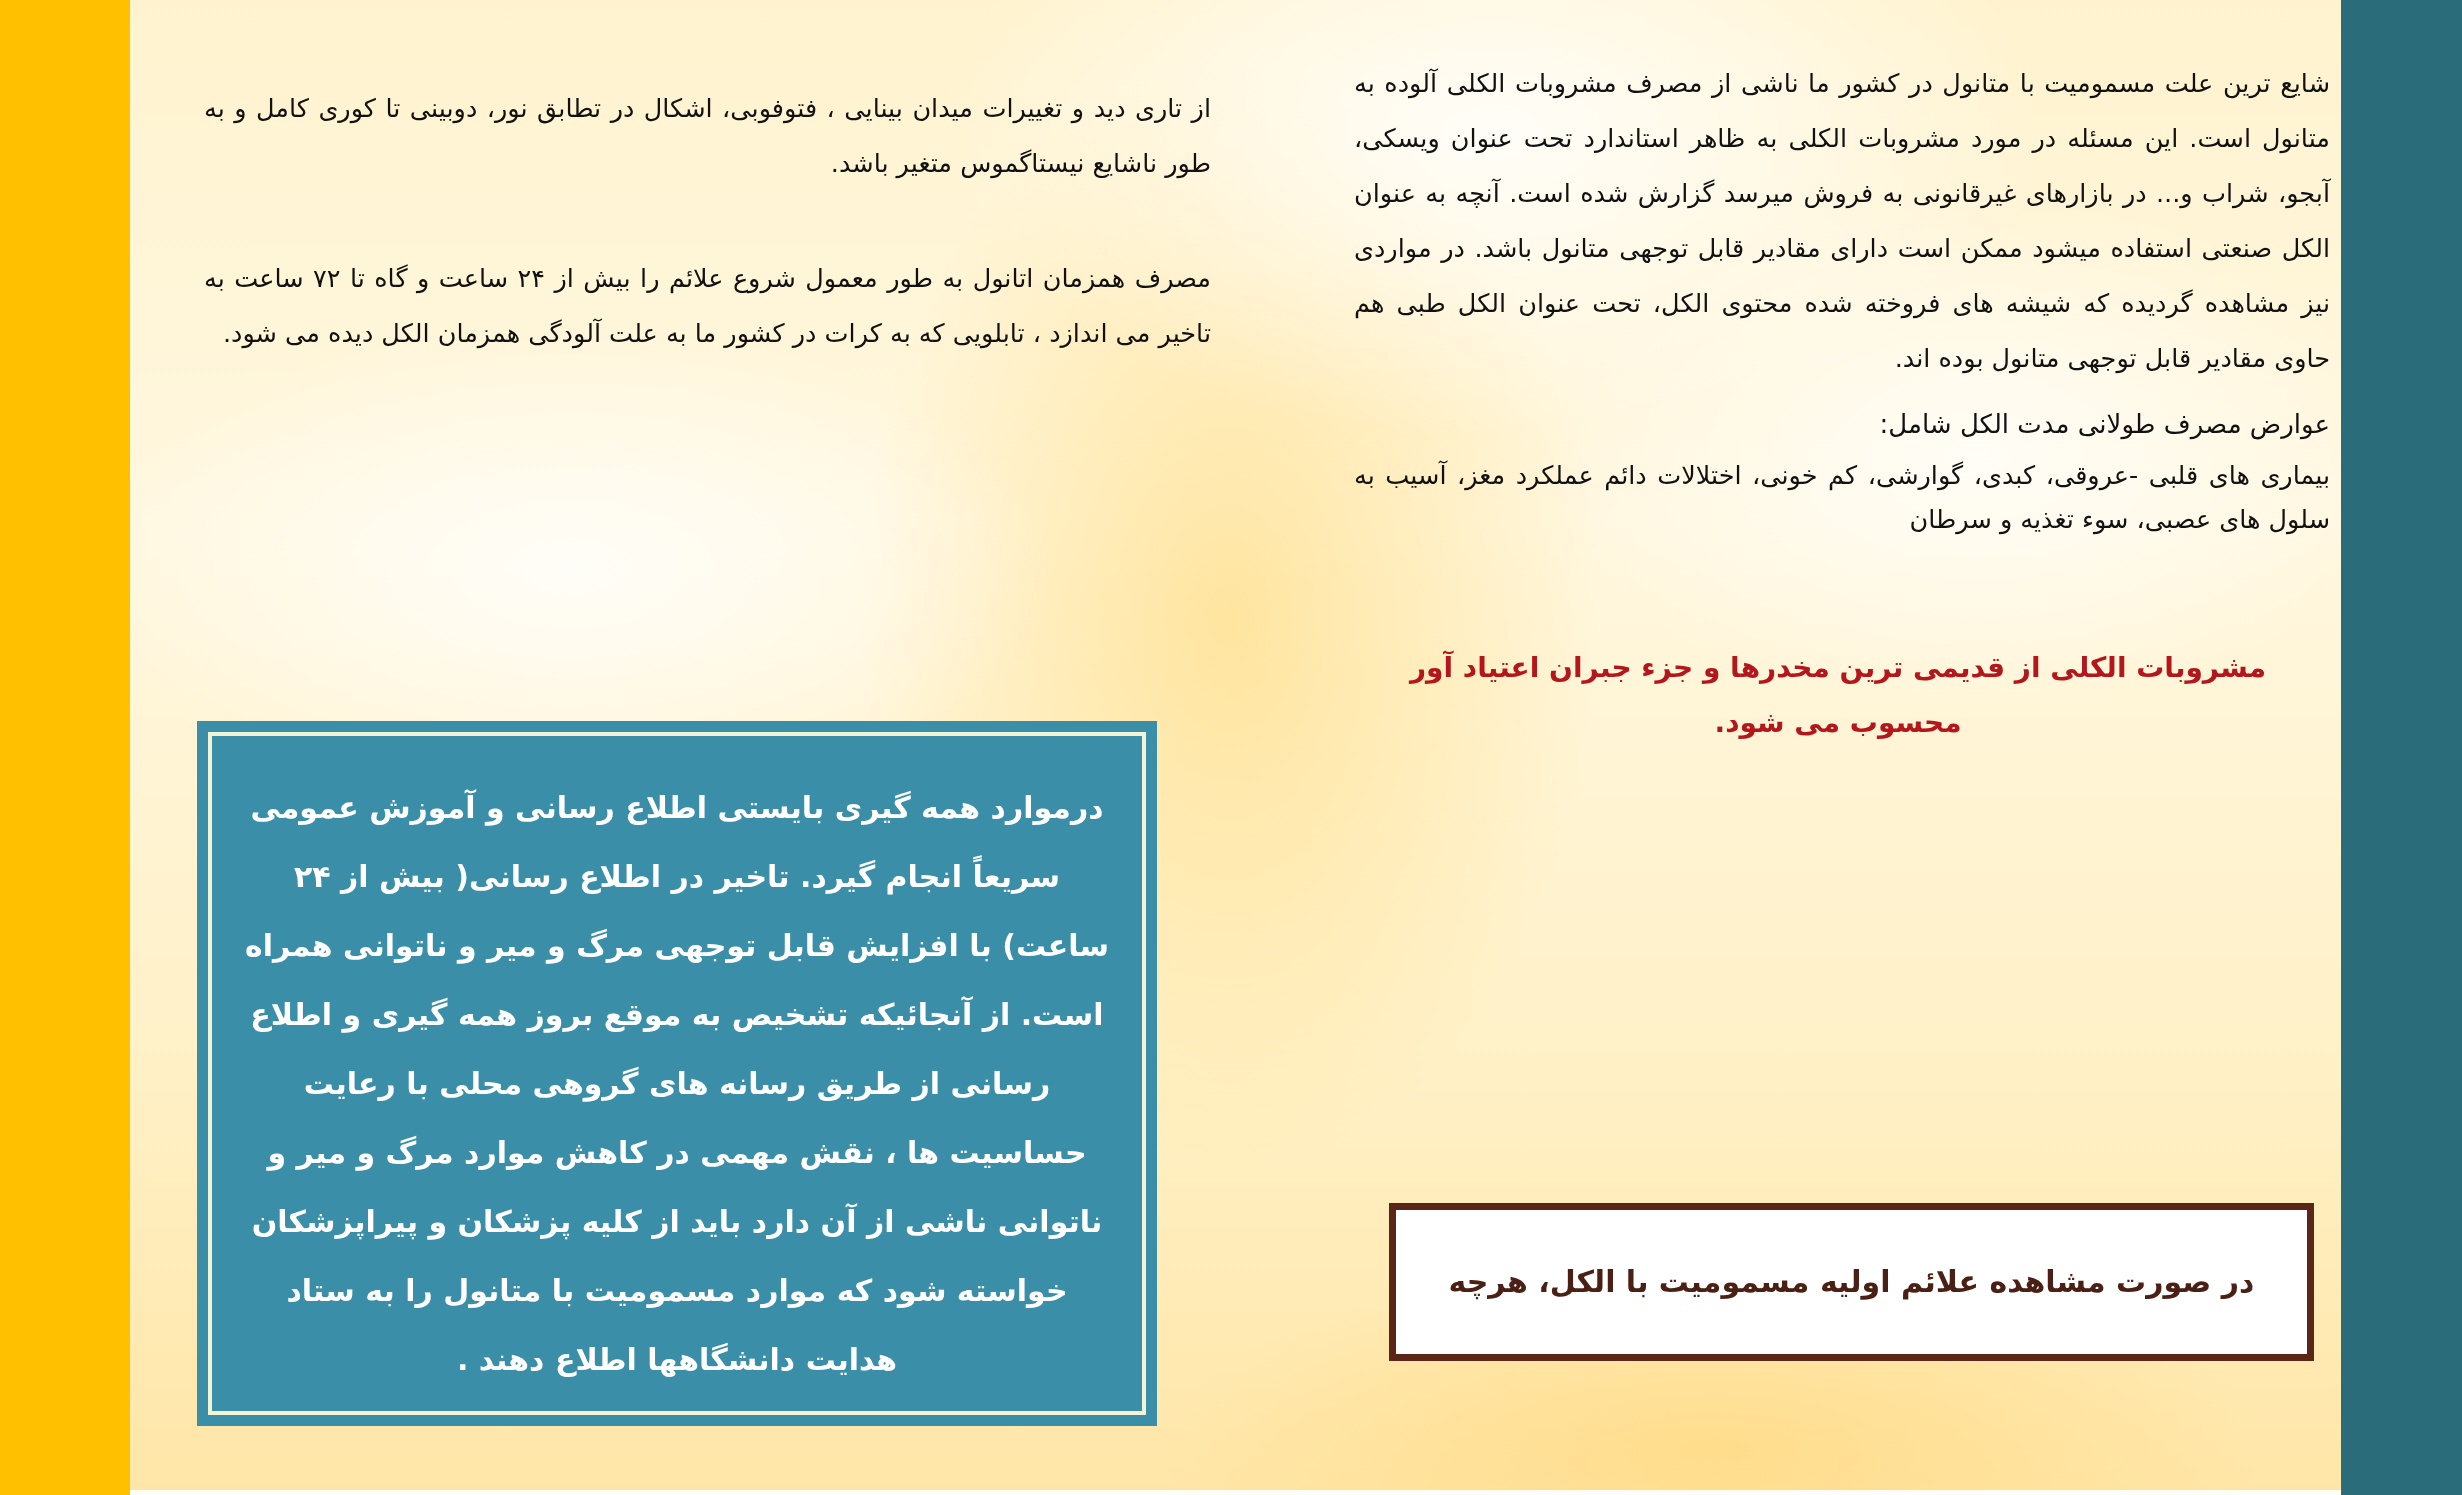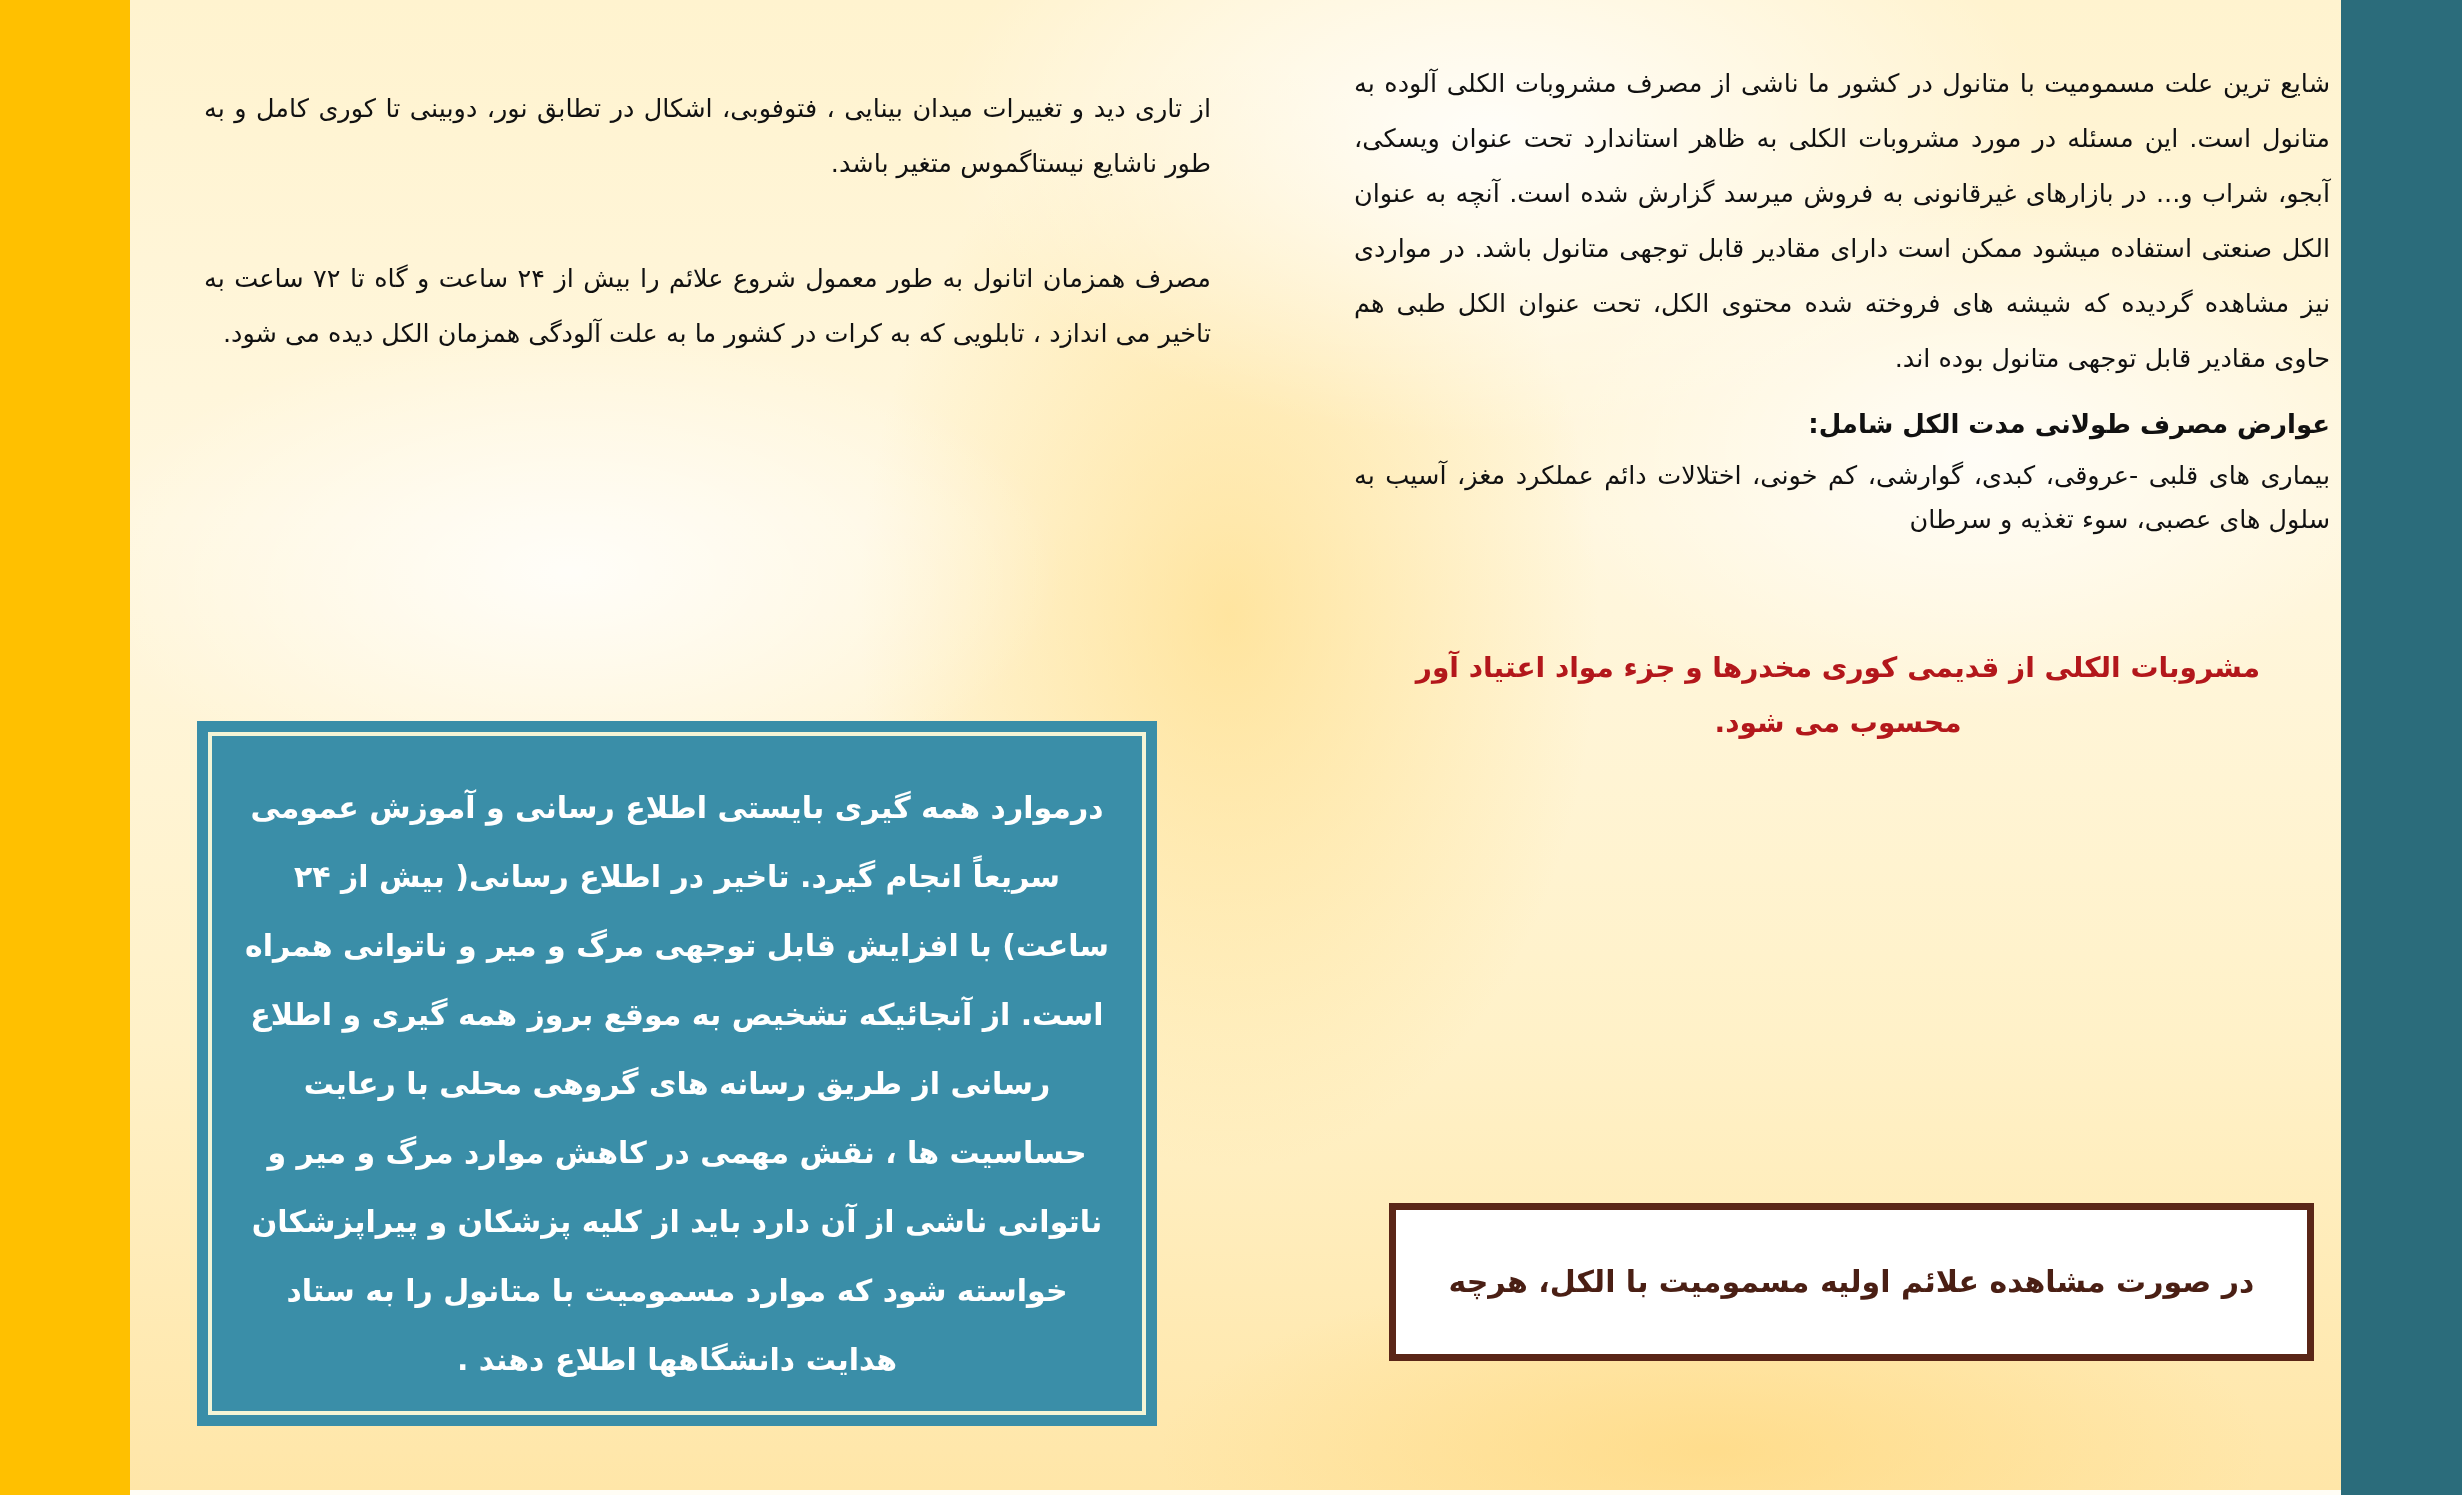--- a/index.html
+++ b/index.html
@@ -32,21 +32,21 @@
   .col {
     position: absolute; direction: rtl; text-align: justify; color: #111;
     font-size: 25.5px; line-height: 55px;
   }
   .col p { margin: 0; }
   .col-right { left: 1354px; width: 976px; top: 56px; }
   .col-left { left: 204px; width: 1007px; top: 81px; }
   .gap-s { height: 7px; }
   .gap-m { height: 53px; }
   .heading-bold {
-    font-weight: bold; font-size: 26px; margin-top: 8.8px !important; line-height: 58px;
+    font-weight: normal; font-size: 26px; margin-top: 8.8px !important; line-height: 58px;
   }
   .list-text { line-height: 44px; }
   .red-note {
     position: absolute; left: 1372px; width: 932px; top: 640px; direction: rtl;
     text-align: center; color: #b3171b; font-weight: bold; font-size: 28px; line-height: 55px;
   }
   .col-right2 { left: 1354px; width: 954px; top: 758px; line-height: 56px; }
   .col-right2 p.spaced { margin-top: 13px; }
   .warn-box {
     position: absolute; left: 1389px; top: 1203px; width: 925px; height: 158px;
@@ -77,21 +77,21 @@
 <div class="page-bottom"></div>
 <div class="band-right"></div>
 
 <div class="col col-right">
   <p>شایع ترین علت مسمومیت با متانول در کشور ما ناشی از مصرف مشروبات الکلی آلوده به متانول است. این مسئله در مورد مشروبات الکلی به ظاهر استاندارد تحت عنوان ویسکی، آبجو، شراب و... در بازارهای غیرقانونی به فروش میرسد گزارش شده است. آنچه به عنوان الکل صنعتی  استفاده میشود ممکن است دارای مقادیر قابل توجهی متانول باشد. در مواردی نیز مشاهده گردیده که شیشه های فروخته شده محتوی الکل، تحت عنوان الکل طبی هم حاوی مقادیر قابل توجهی متانول بوده اند.</p>
   <p class="heading-bold">عوارض مصرف طولانی مدت الکل شامل:</p>
   <p class="list-text">بیماری های قلبی -عروقی، کبدی، گوارشی، کم خونی، اختلالات دائم عملکرد مغز، آسیب به سلول های عصبی، سوء تغذیه و سرطان</p>
 </div>
 
 <div class="red-note">
-  <div>مشروبات الکلی از قدیمی کوری مخدرها و جزء مواد اعتیاد آور</div>
+  <div>مشروبات الکلی از قدیمی ترین مخدرها و جزء جبران اعتیاد آور</div>
   <div>محسوب  می شود.</div>
 </div>
 
 <div class="col col-right2">
 </div>
 
 <div class="warn-box">
   <div class="warn-text">
     <div>در صورت مشاهده علائم اولیه مسمومیت با الکل، هرچه</div>
   </div>

